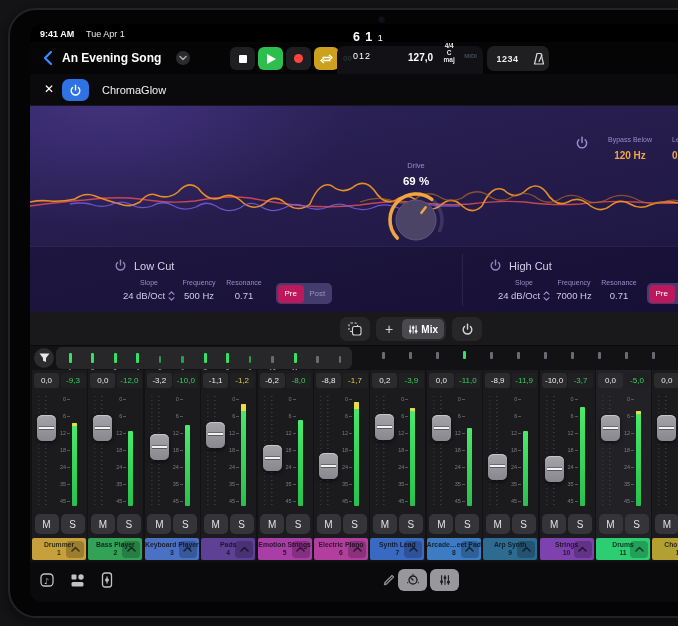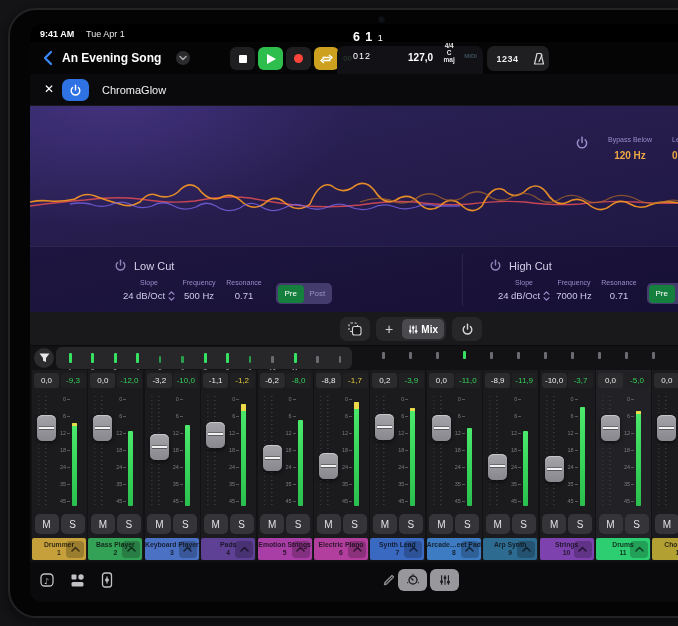--- a/index.html
+++ b/index.html
@@ -66,21 +66,21 @@
   .wave-svg{position:absolute;left:0;top:56px;pointer-events:none;}
   .cuts{position:absolute;left:0;top:140px;width:100%;height:66px;border-top:1px solid rgba(255,255,255,.07);background:rgba(5,2,20,.22);}
   .cut-power{position:absolute;background:none;border:0;padding:0;color:#8f84b8;}
   .cut-title{position:absolute;font-size:11px;color:#d6d0ea;}
   .param{position:absolute;top:32px;text-align:center;}
   .param .dimlbl{display:block;}
   .param .pval{display:block;font-size:9.5px;color:#cfc8ea;margin-top:4px;}
   .param .pval.withch{display:flex;align-items:center;justify-content:center;gap:3px;}
   .prepost{position:absolute;top:36px;width:56px;height:21px;border-radius:5px;background:#453c6e;display:flex;padding:1.5px;}
   .prepost .seg{flex:1;border:0;border-radius:4px;background:transparent;color:#9a90bd;font-size:8px;padding:0;}
-  .prepost .seg.sel{background:#15803d;color:#fff;}
+  .prepost .seg.sel{background:#be185d;color:#fff;}
   .vdivider{position:absolute;left:432px;top:148px;width:1px;height:52px;background:rgba(255,255,255,.08);}
 
   
   .mixer-toolbar{position:absolute;left:0;top:288px;width:100%;height:34px;background:#19191b;border-bottom:1px solid #0b0b0d;}
   .mt-btn{position:absolute;top:5px;height:24px;border-radius:7px;background:#27272a;border:0;display:flex;align-items:center;justify-content:center;color:#d6d6d8;}
   .mt-copy{left:310px;width:30px;}
   .mt-group{position:absolute;left:346px;top:5px;width:70px;height:24px;border-radius:7px;background:#27272a;display:flex;align-items:center;}
   .mt-add{width:26px;height:24px;background:none;border:0;color:#d6d6d8;font-size:14px;line-height:14px;padding:0;}
   .mt-mix{width:42px;height:20px;margin-right:2px;border:0;border-radius:5px;background:#49494e;color:#fff;display:flex;align-items:center;justify-content:center;gap:3px;font-size:10px;font-weight:bold;}
   .mt-power{left:422px;width:30px;}
@@ -240,20 +240,32 @@
           <div class="val ambval">0.0</div>
         </div>
 
         <svg class="wave-svg" width="650" height="84" viewBox="0 0 650 84">
           <path d="M0,44 Q30,40 55,38 Q85,34 110,37 Q140,42 165,39 Q195,33 220,36 Q250,42 275,44 Q305,46 330,43 Q360,38 385,40 Q415,44 440,42 Q470,38 495,40 Q525,44 550,42 Q580,38 605,40 Q630,42 650,41" fill="none" stroke="#d84a55" stroke-width="1.4" opacity="0.9"></path>
           <path d="M0,40 Q10,38 20,39 T45,37 Q55,30 65,34 T90,42 Q100,46 110,40 Q118,30 126,33 Q138,38 148,30 Q158,18 168,26 Q178,40 190,36 Q200,30 210,38 Q222,50 234,42 Q244,32 254,40 Q268,52 280,42 Q290,18 302,24 Q312,32 322,26 Q334,16 344,28 Q354,44 366,38 Q378,30 388,40 Q398,52 410,44 Q420,34 430,42 Q442,54 452,44 Q462,22 474,28 Q484,38 494,30 Q506,18 516,30 Q526,46 538,40 Q548,34 558,42 Q570,52 580,44 Q590,36 600,42 Q610,48 620,43 Q632,38 650,41" fill="none" stroke="#ef9225" stroke-width="1.6" opacity="0.95"></path>
           <path d="M330,40 Q345,34 360,38 Q372,44 384,38 Q396,28 408,34 Q420,42 432,36 Q444,26 456,32 Q468,42 480,36 Q492,28 504,34 Q516,44 528,38 Q540,30 552,36 Q564,44 576,38 Q590,30 604,36 Q618,44 632,40 Q642,37 650,39" fill="none" stroke="#b06a28" stroke-width="1.3" opacity="0.7"></path>
           <path d="M40,42 Q50,40 60,42 Q70,46 80,43 Q90,38 100,42 Q110,48 122,44 Q132,38 142,43 Q154,50 166,45 Q176,38 186,44 Q198,52 210,46 Q220,38 230,44 Q242,52 254,46 Q264,40 274,44 Q286,50 298,45 Q308,40 318,44 Q330,50 342,46 Q352,41 362,44 Q374,49 386,45 Q396,41 406,44 L430,44" fill="none" stroke="#7b68ee" stroke-width="1.3" opacity="0.75"></path>
         </svg>
 
+        <div class="drive-box">
+          <span class="dimlbl">Drive</span>
+          <div class="drive-val">69 %</div>
+          <svg class="knob-svg" id="drive-knob" width="62" height="62" viewBox="0 0 62 62" style="margin-left:9px">
+            <circle cx="31" cy="31" r="26" fill="none" stroke="rgba(255,255,255,.12)" stroke-width="3.5" pathLength="360" stroke-linecap="round" id="knob-track" stroke-dasharray="248 112" transform="rotate(136 31 31)"></circle>
+            <circle cx="31" cy="31" r="26" fill="none" stroke="#f0a63c" stroke-width="3.5" pathLength="360" stroke-linecap="round" id="knob-arc" stroke-dasharray="171.11999999999998 188.88000000000002" transform="rotate(136 31 31)"></circle>
+            <circle cx="31" cy="31" r="20" fill="#4b4466" stroke="#5d5580" stroke-width="1"></circle>
+            <g id="knob-ind" transform="rotate(307.12 31 31)">
+                <line x1="40" y1="31" x2="47" y2="31" stroke="#f0a63c" stroke-width="2.5" stroke-linecap="round"></line>
+              </g>
+          </svg>
+        </div>
 
         <div class="cuts">
           <button class="cut-power" style="left:84px;top:12px">
               <svg width="13" height="13">
                 <use href="#pwr"></use>
               </svg>
             </button>
           <span class="cut-title" style="left:104px;top:13px">Low Cut</span>
           <div class="param" style="left:87px;width:64px">
             <span class="dimlbl">Slope</span>

